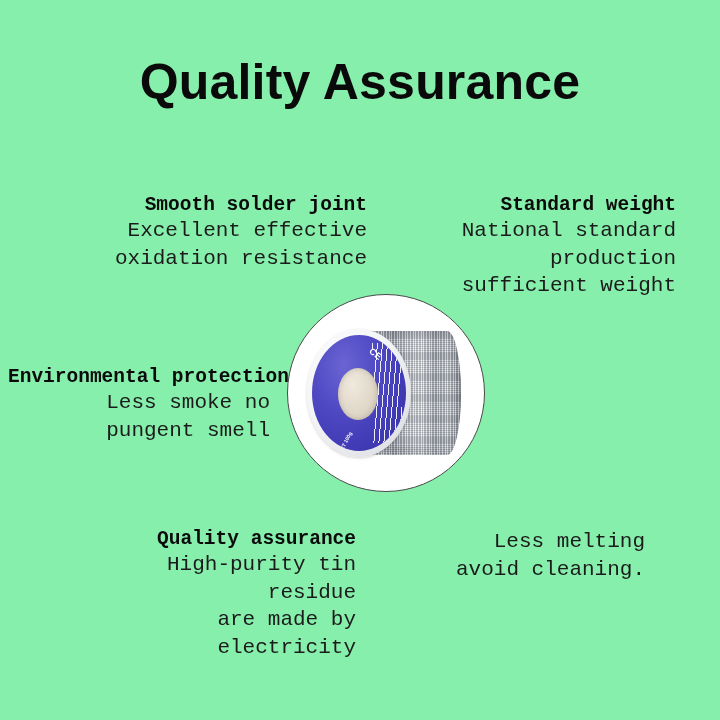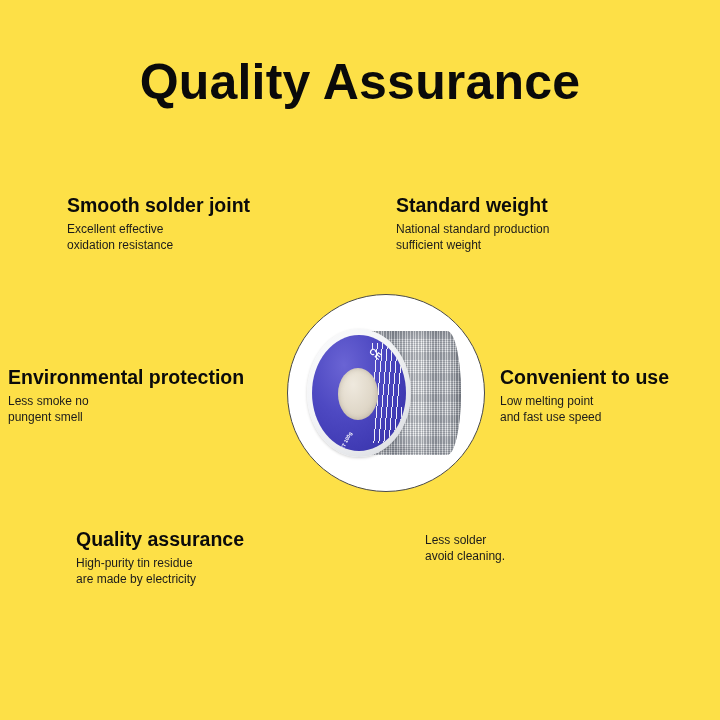--- a/index.html
+++ b/index.html
@@ -16,52 +16,52 @@
     color: #111111;
     -webkit-font-smoothing: antialiased;
     position: relative;
     overflow: hidden;
   }
 
   #poster {
     position: relative;
     width: 720px;
     height: 720px;
-    background: #fde047;
+    background: #86efac;
   }
 
   
   .page-title {
     position: absolute;
     top: 56px;
     left: 0;
     width: 720px;
     text-align: center;
     font-size: 50px;
     font-weight: 700;
     letter-spacing: 0.2px;
     color: #0a0a0a;
     line-height: 1.06;
   }
 
   
   .feature {
     position: absolute;
-    text-align: left;
+    text-align: right;
+    font-family: Liberation Mono, monospace;
   }
   .feature-title {
     font-size: 19.5px;
     font-weight: 700;
     color: #0b0b0b;
     line-height: 1.18;
     white-space: nowrap;
   }
   .feature-desc {
-    margin-top: 5px;
-    font-size: 12px;
+    font-size: 21px;
     font-weight: 400;
     color: #1b1b1b;
     line-height: 1.32;
     white-space: pre-line;
   }
 
   
   .f-smooth   { left: 67px;  top: 194px; width: 300px; }
   .f-standard { left: 396px; top: 194px; width: 280px; }
   
@@ -288,34 +288,29 @@
     <div class="feature-desc">Less smoke no
 pungent smell</div>
   </div>
 
   <div class="feature f-standard">
     <div class="feature-title">Standard weight</div>
     <div class="feature-desc">National standard production
 sufficient weight</div>
   </div>
 
-  <div class="feature f-convenient">
-    <div class="feature-title">Convenient to use</div>
-    <div class="feature-desc">Low melting point
-and fast use speed</div>
-  </div>
 
   <div class="feature f-quality">
     <div class="feature-title">Quality assurance</div>
     <div class="feature-desc">High-purity tin residue
 are made by electricity</div>
   </div>
 
   <div class="feature f-cleaning">
-    <div class="feature-desc">Less solder
+    <div class="feature-desc">Less melting
 avoid cleaning.</div>
   </div>
 
   <div class="product-circle">
     <div class="spool">
 
       <div class="spool-shadow"></div>
 
       <div class="wire-drum"></div>
 

